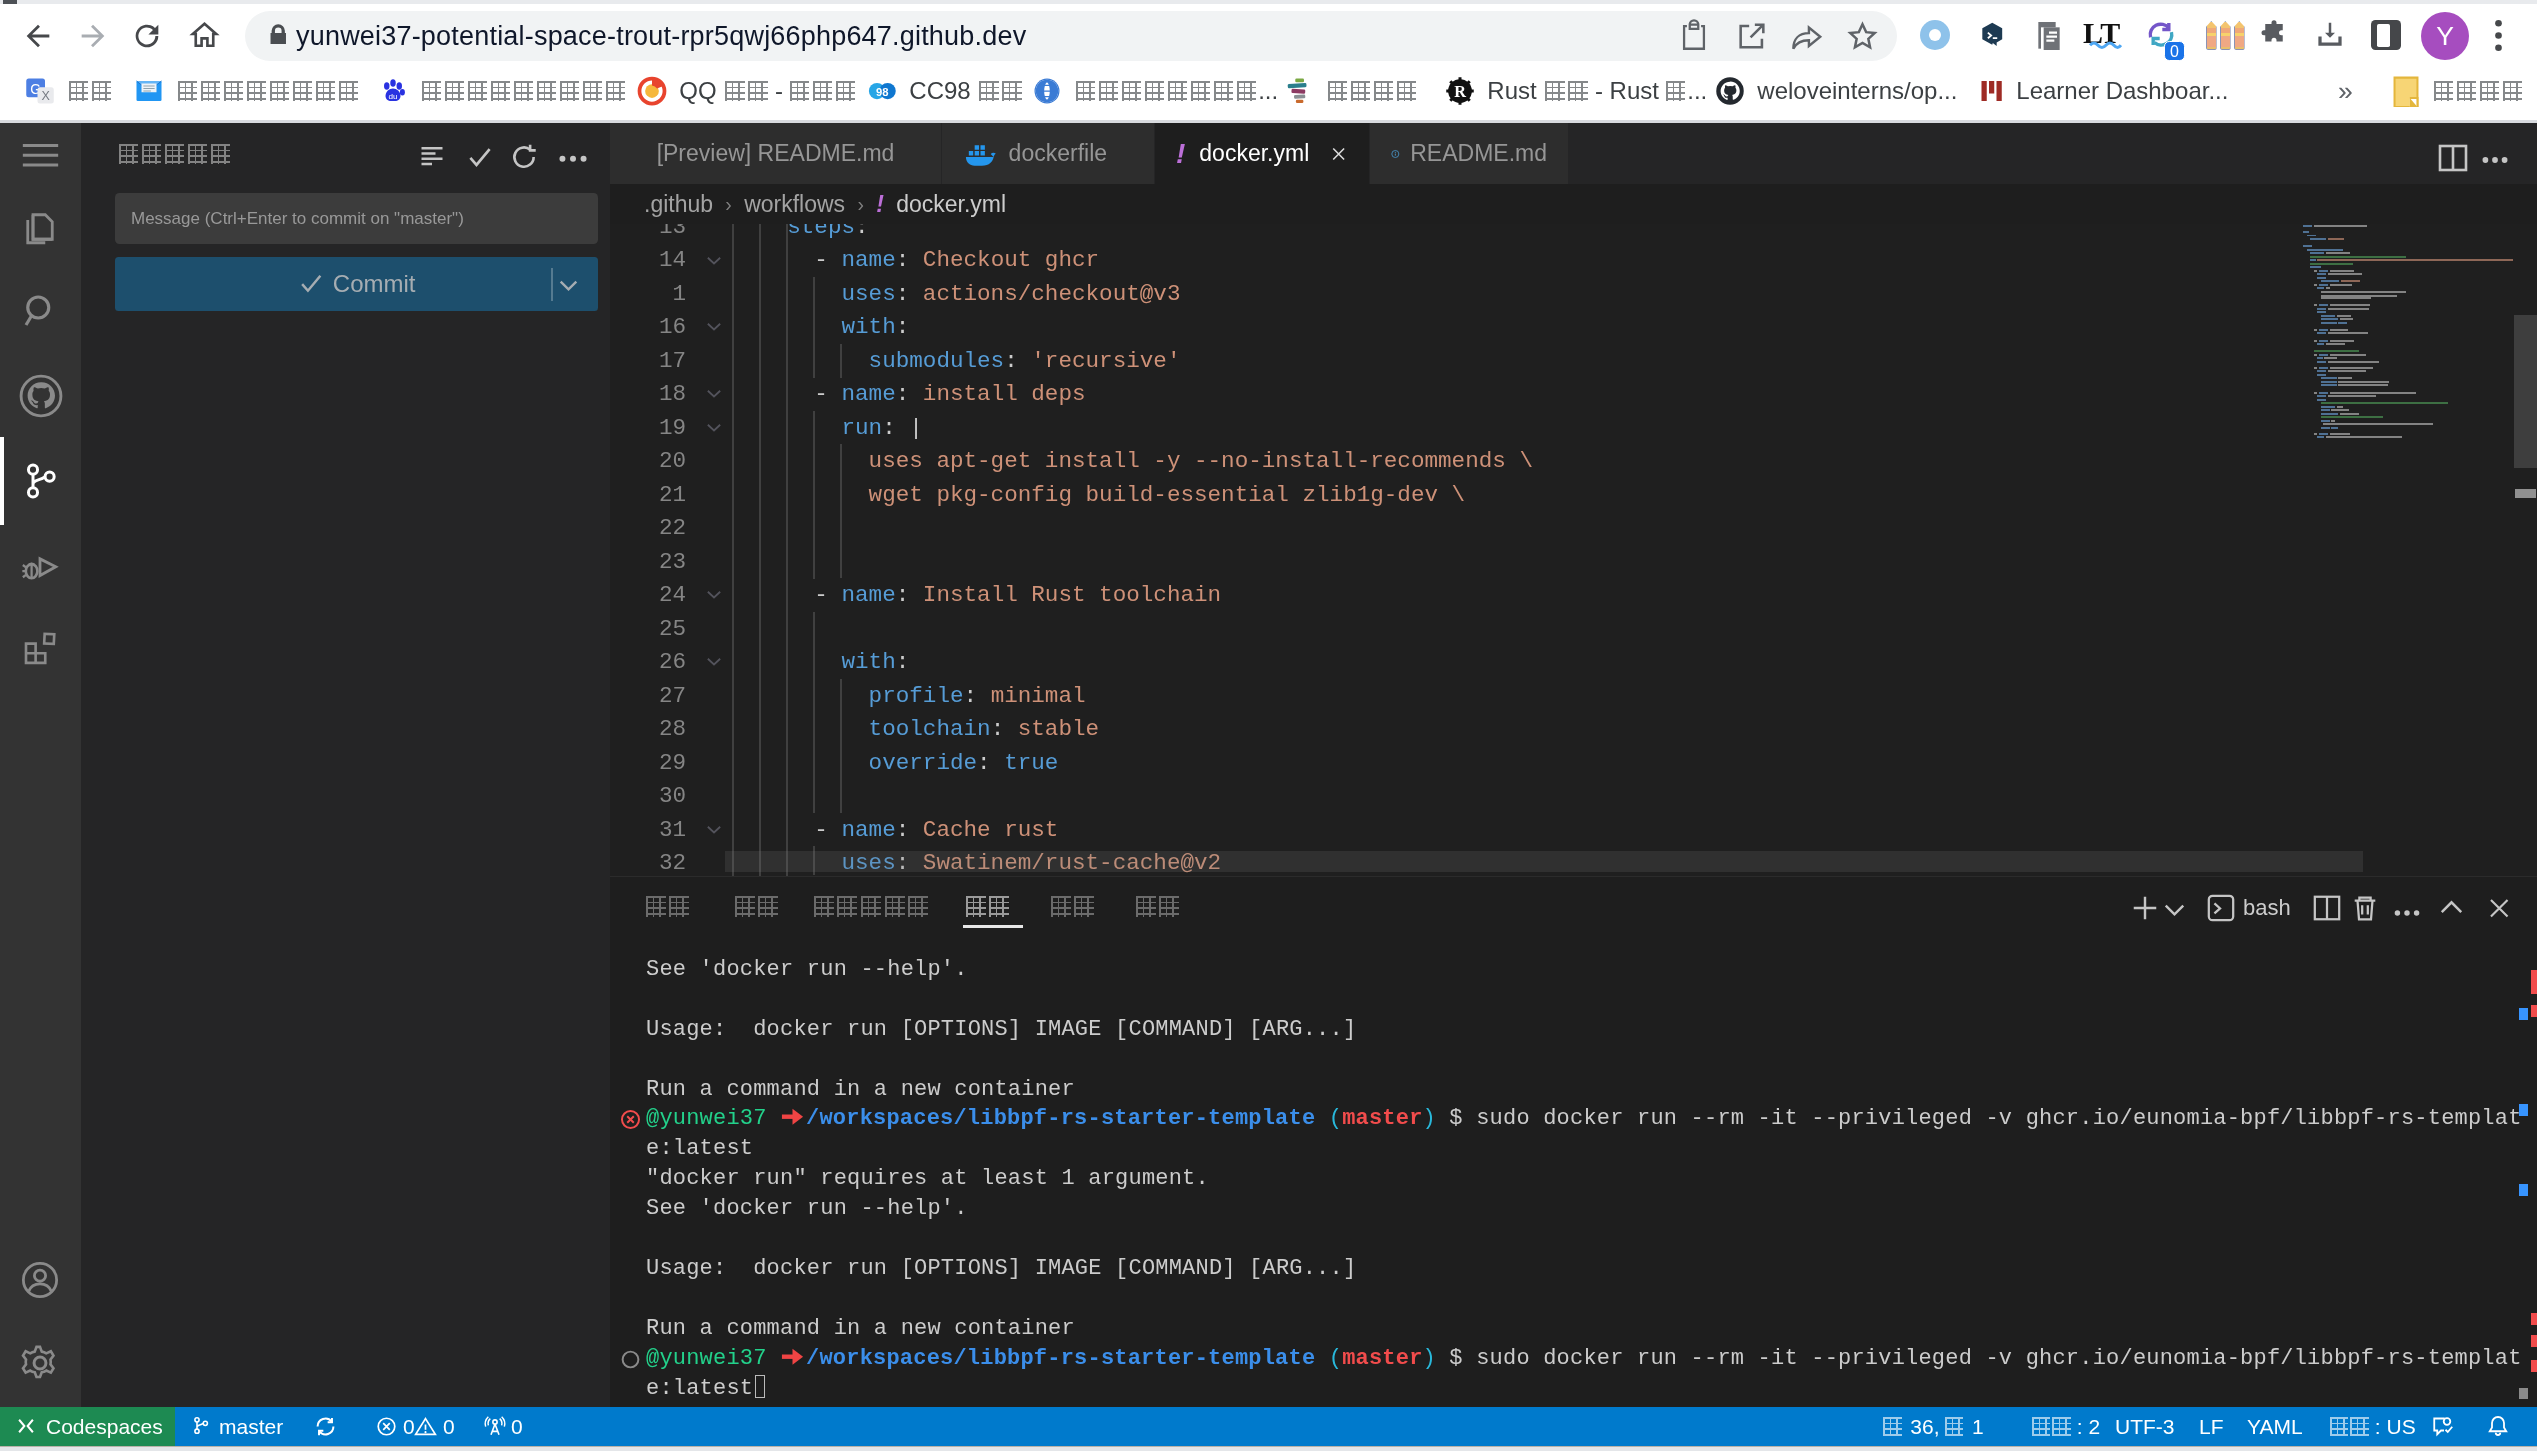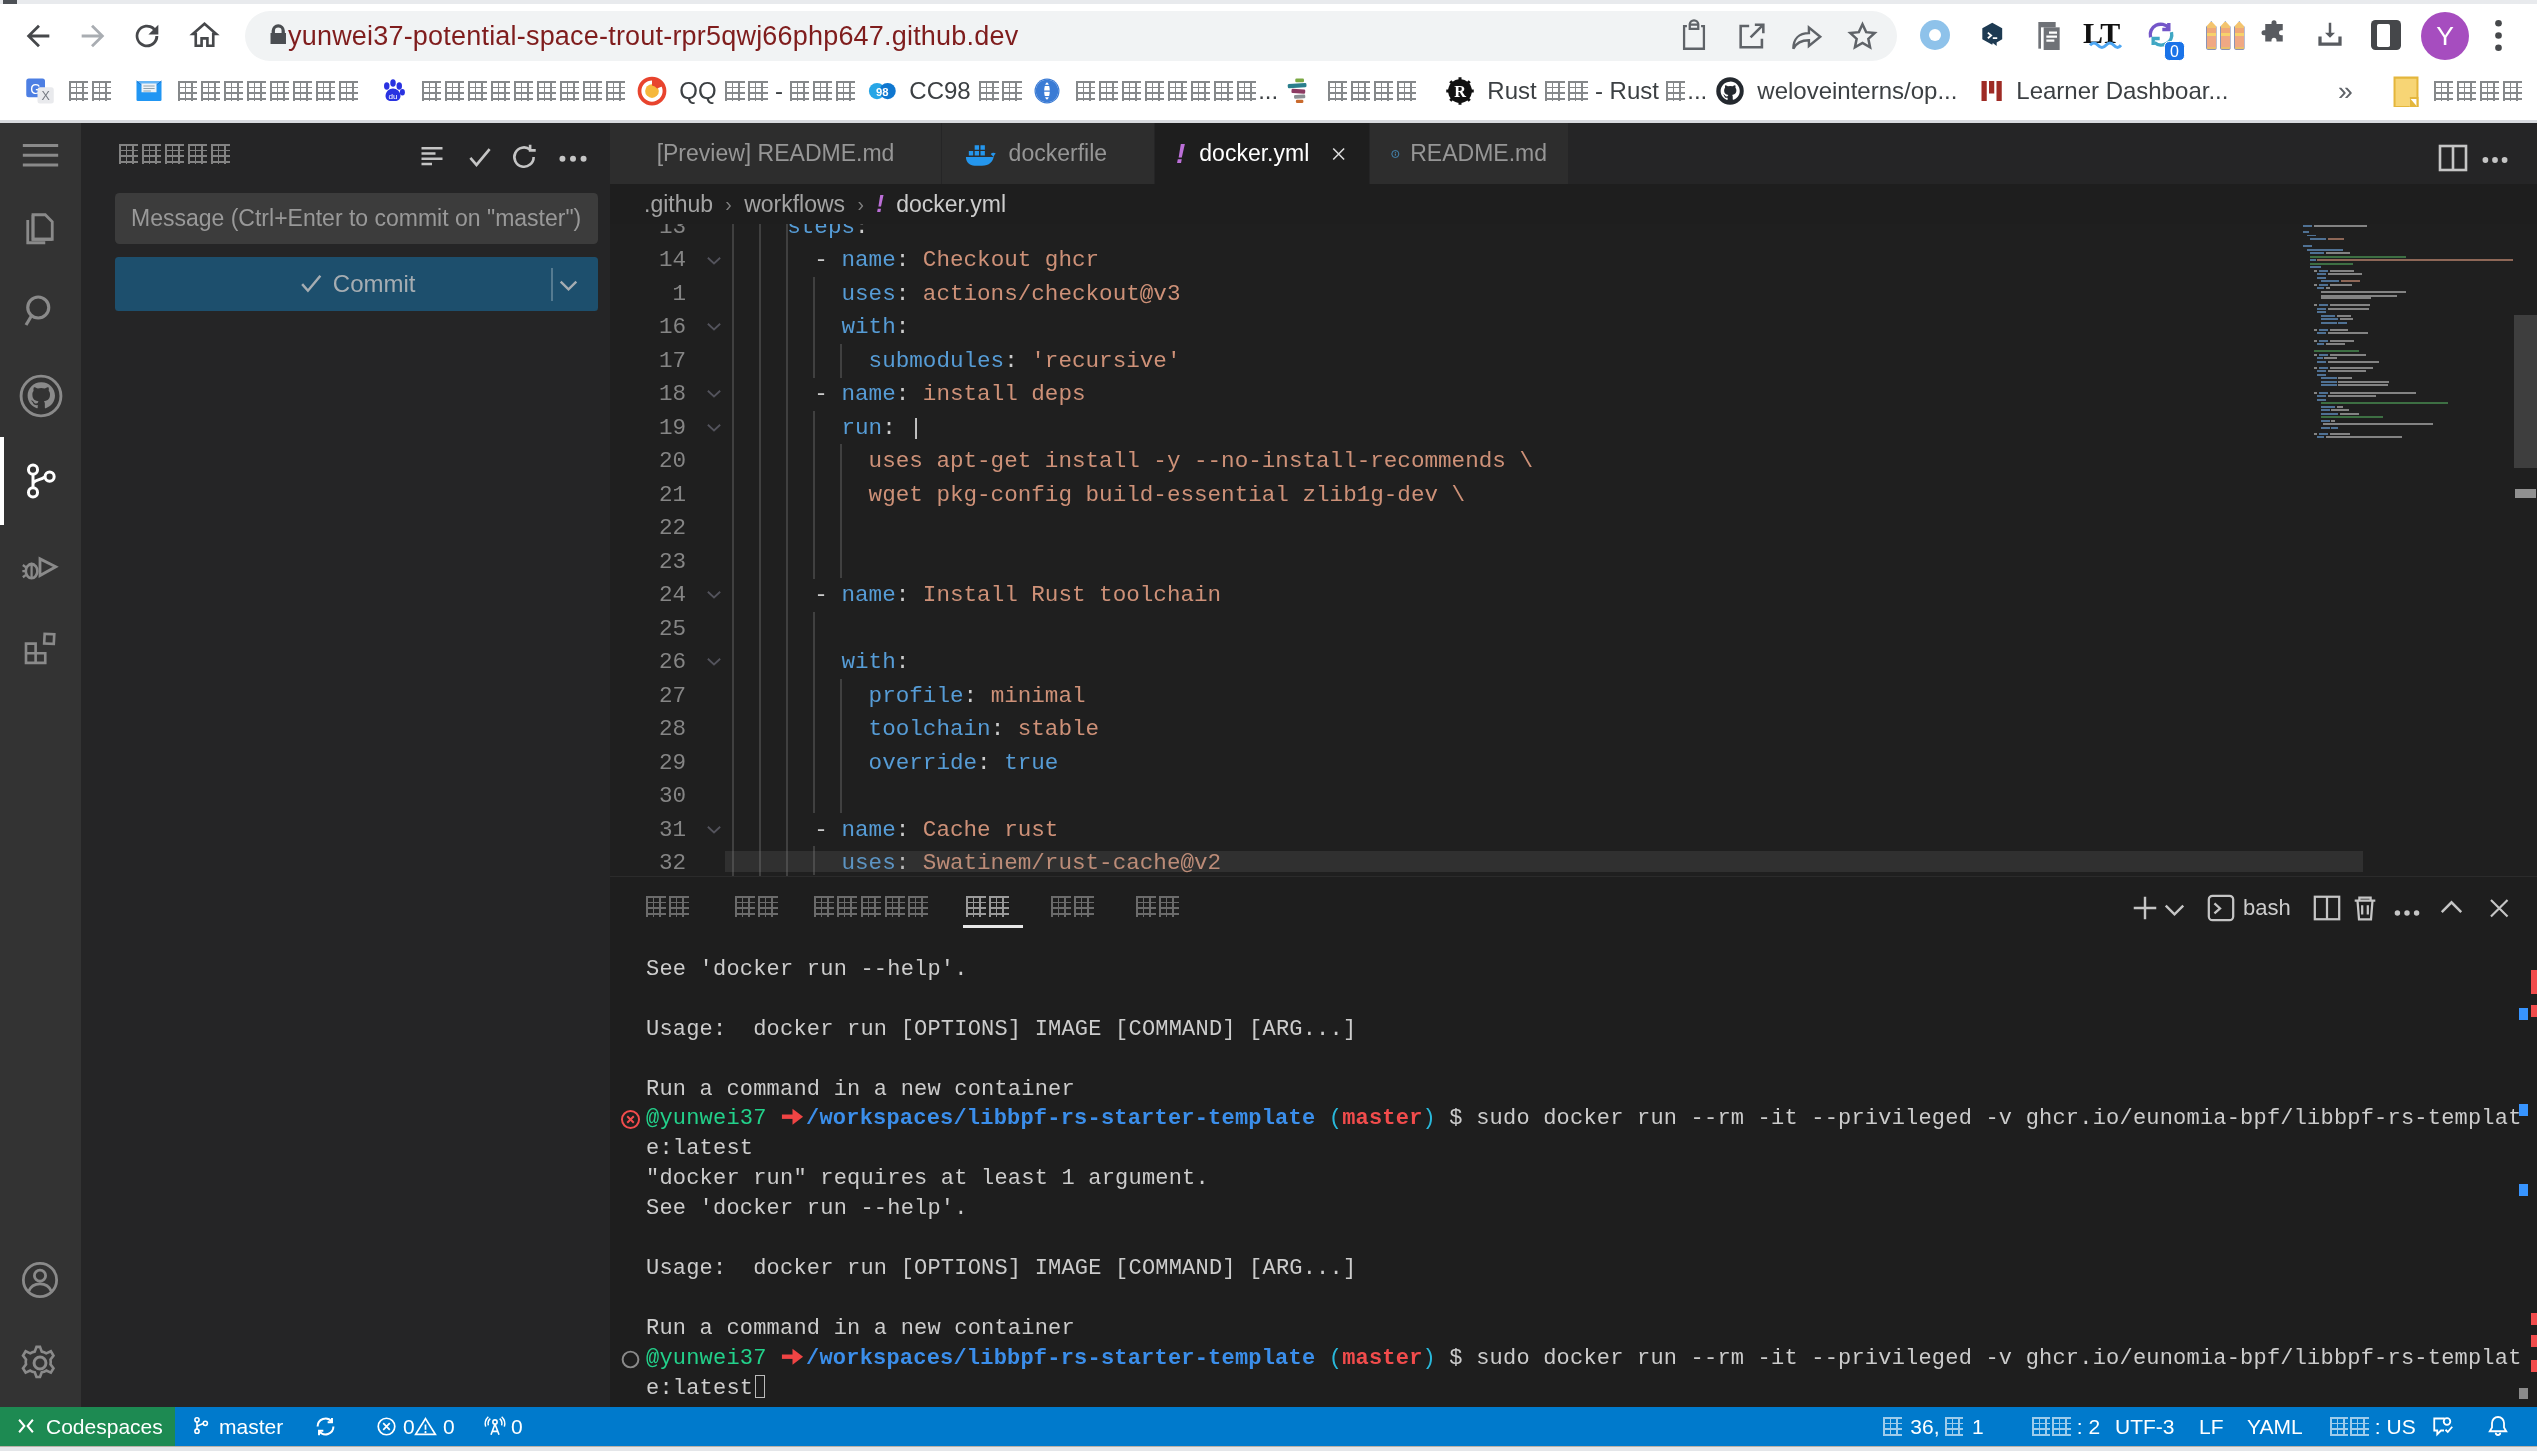--- a/index.html
+++ b/index.html
@@ -6,21 +6,21 @@
 .abs{position:absolute;}
 .cj{display:inline-block;position:relative;opacity:.62;
  background-image:repeating-linear-gradient(to bottom,currentColor 0 1.8px,transparent 1.8px 5.7px),
   repeating-linear-gradient(to right,currentColor 0 1.8px,transparent 1.8px 6.6px);}
 svg{display:block;}
 i,em{font-style:normal;}
 
 #chrome{position:absolute;left:0;top:0;width:2538px;height:123px;background:#fff;}
 #topstrip{position:absolute;left:0;top:0;width:2538px;height:4.4px;background:#e8eaed;}
 #pill{position:absolute;left:245px;top:10.6px;width:1652px;height:50px;border-radius:25.6px;background:#f1f3f4;}
-.url{position:absolute;left:288px;top:10.6px;height:50px;line-height:50px;font-size:27px;color:#7f1d1d;letter-spacing:0.2px;}
+.url{position:absolute;left:296px;top:10.6px;height:50px;line-height:50px;font-size:27px;color:#0f172a;letter-spacing:0.2px;}
 #bmbar{position:absolute;left:0;top:63px;width:2538px;height:56px;}
 .bm{position:absolute;top:0;height:56px;display:flex;align-items:center;font-size:24px;color:#3c4043;}
 .bm .ic{margin-right:12.3px;}
 #chromeline{position:absolute;left:0;top:120px;width:2538px;height:3.5px;background:#d8dade;}
 
 #vsc{position:absolute;left:0;top:123px;width:2538px;height:1321px;background:#1e1e1e;}
 #actbar{position:absolute;left:0;top:0;width:81px;height:1284px;background:#333333;}
 #sidebar{position:absolute;left:81px;top:0;width:529px;height:1284px;background:#252526;}
 #tabbar{position:absolute;left:610px;top:0;width:1927px;height:61px;background:#252526;display:flex;}
 .tab{height:61px;display:flex;align-items:center;padding:0 21px;background:#2d2d2d;border-right:1.8px solid #252526;font-size:23px;color:#969696;}
@@ -339,21 +339,21 @@
       </svg>
 <svg class="abs" style="left:429px;top:20px" width="28" height="28" viewBox="0 0 16 16">
         <path d="M13.5 8a5.5 5.5 0 1 1-2-4.2" fill="none" stroke="#c5c5c5" stroke-width="1.5"></path>
         <path d="M11.5 1v3.2h3.2" fill="none" stroke="#c5c5c5" stroke-width="1.5"></path>
       </svg>
 <svg class="abs" style="left:477px;top:26.5px" width="30" height="17.6" viewBox="0 0 17 10">
         <circle cx="2.5" cy="5" r="1.7" fill="#c5c5c5"></circle>
         <circle cx="8.5" cy="5" r="1.7" fill="#c5c5c5"></circle>
         <circle cx="14.5" cy="5" r="1.7" fill="#c5c5c5"></circle>
       </svg>
-<div class="abs" style="left:34px;top:70px;width:483px;height:51px;background:#3c3c3c;border-radius:4.4px;color:#999999;font-size:23px;line-height:51px;padding-left:16px;">Message (Ctrl+Enter to commit on "master")</div>
+<div class="abs" style="left:34px;top:70px;width:483px;height:51px;background:#3c3c3c;border-radius:4.4px;color:#999999;font-size:17px;line-height:51px;padding-left:16px;">Message (Ctrl+Enter to commit on "master")</div>
 <div class="abs" style="left:34px;top:134px;width:483px;height:54px;background:#1d4f6d;border-radius:3.5px;">
         <div class="abs" style="left:0;top:0;width:483px;height:54px;text-align:center;color:#a6adb2;font-size:24px;line-height:54px;"><svg style="display:inline-block;vertical-align:-4.4px;margin-right:8.8px" width="26.5" height="26.5" viewBox="0 0 16 16">
             <path d="M2.5 8.5l3.5 4L13.5 3.5" stroke="#a6adb2" stroke-width="1.5" fill="none"></path>
           </svg>Commit</div>
         <div class="abs" style="left:436px;top:10.6px;width:1.8px;height:33px;background:rgba(255,255,255,.25)"></div>
         <svg class="abs" style="left:441px;top:16px" width="25" height="25" viewBox="0 0 16 16">
           <path d="M3 5.5l5 5 5-5" stroke="#a6adb2" stroke-width="1.5" fill="none"></path>
         </svg>
       </div>
 </div>

